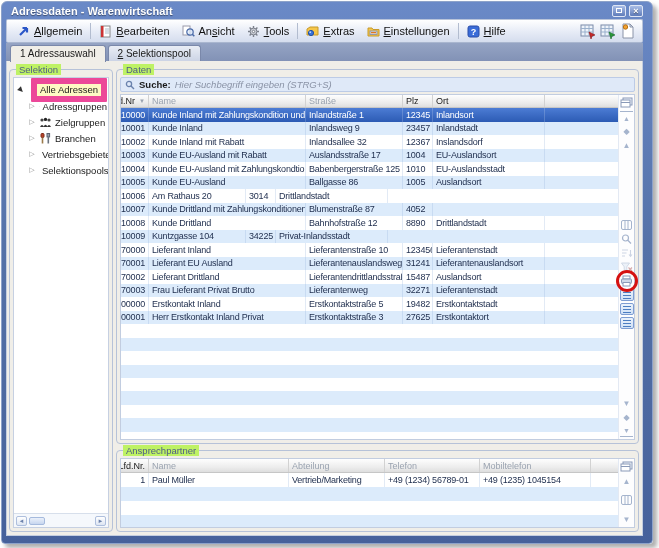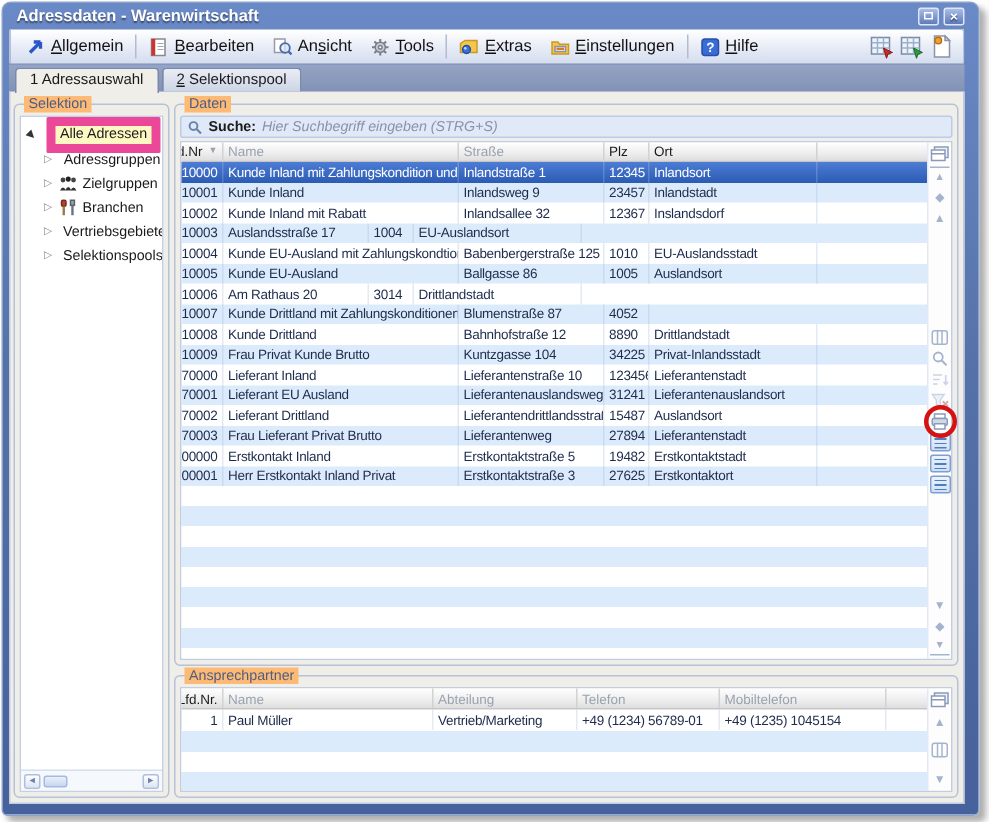--- a/index.html
+++ b/index.html
@@ -38,21 +38,21 @@
     border:1px solid #7a88aa; border-bottom:none; border-radius:3px 3px 0 0;
     background:linear-gradient(#e9edf5,#ccd4e5); }
   .tab.active { background:#f0eee8; position:relative; top:1px; padding-bottom:3px; }
 
   
   .content { flex:1 1 auto; min-height:0; background:#f0eee8; display:flex; gap:3px;
     padding:3px 3px 3px 2px; border:1px solid #c3cddf; border-top:none; }
 
   .groupbox { border:1px solid #b6c2d8; border-radius:4px; position:relative;
     padding:7px 3px 3px; }
-  .gb-label { position:absolute; top:-6px; left:6px; background:#fdba74; padding:0 3px;
+  .gb-label { position:absolute; top:-6px; left:6px; background:#bef264; padding:0 3px;
     font-size:9.5px; color:#4d5d85; white-space:nowrap; }
 
   
   .left-col { width:104px; flex:0 0 auto; display:flex; flex-direction:column; padding-top:5px; }
   .selektion-box { flex:1; display:flex; flex-direction:column; min-height:0; }
   .tree-panel { flex:1; background:#fff; border:1px solid #c6d0e2; display:flex;
     flex-direction:column; font-size:9.5px; color:#1a1a1a; min-height:0; }
   .tree { flex:1; padding:4px 1px 0 3px; overflow:hidden; }
   .tree-row { display:flex; align-items:center; gap:3px; height:16px; white-space:nowrap; cursor:default; }
   .tw { width:8px; color:#333; font-size:7px; text-align:center; flex:0 0 auto; }
@@ -352,20 +352,21 @@
                 <div class="grow">
                   <div class="gc w-adnr">10002</div>
                   <div class="gc w-name">Kunde Inland mit Rabatt</div>
                   <div class="gc w-str">Inlandsallee 32</div>
                   <div class="gc w-plz">12367</div>
                   <div class="gc w-ort">Inslandsdorf</div>
                   <div class="gc w-fill"></div>
                 </div>
                 <div class="grow">
                   <div class="gc w-adnr">10003</div>
+                  <div class="gc w-name">Kunde EU-Ausland mit Rabatt</div>
                   <div class="gc w-str">Auslandsstraße 17</div>
                   <div class="gc w-plz">1004</div>
                   <div class="gc w-ort">EU-Auslandsort</div>
                   <div class="gc w-fill"></div>
                 </div>
                 <div class="grow">
                   <div class="gc w-adnr">10004</div>
                   <div class="gc w-name">Kunde EU-Ausland mit Zahlungskondtionen</div>
                   <div class="gc w-str">Babenbergerstraße 125</div>
                   <div class="gc w-plz">1010</div>
@@ -397,21 +398,20 @@
                 <div class="grow">
                   <div class="gc w-adnr">10008</div>
                   <div class="gc w-name">Kunde Drittland</div>
                   <div class="gc w-str">Bahnhofstraße 12</div>
                   <div class="gc w-plz">8890</div>
                   <div class="gc w-ort">Drittlandstadt</div>
                   <div class="gc w-fill"></div>
                 </div>
                 <div class="grow">
                   <div class="gc w-adnr">10009</div>
-                  <div class="gc w-name">Frau Privat Kunde Brutto</div>
                   <div class="gc w-str">Kuntzgasse 104</div>
                   <div class="gc w-plz">34225</div>
                   <div class="gc w-ort">Privat-Inlandsstadt</div>
                   <div class="gc w-fill"></div>
                 </div>
                 <div class="grow">
                   <div class="gc w-adnr">70000</div>
                   <div class="gc w-name">Lieferant Inland</div>
                   <div class="gc w-str">Lieferantenstraße 10</div>
                   <div class="gc w-plz">123456</div>
@@ -431,21 +431,21 @@
                   <div class="gc w-name">Lieferant Drittland</div>
                   <div class="gc w-str">Lieferantendrittlandsstraße 65</div>
                   <div class="gc w-plz">15487</div>
                   <div class="gc w-ort">Auslandsort</div>
                   <div class="gc w-fill"></div>
                 </div>
                 <div class="grow">
                   <div class="gc w-adnr">70003</div>
                   <div class="gc w-name">Frau Lieferant Privat Brutto</div>
                   <div class="gc w-str">Lieferantenweg</div>
-                  <div class="gc w-plz">27894</div>
+                  <div class="gc w-plz">32271</div>
                   <div class="gc w-ort">Lieferantenstadt</div>
                   <div class="gc w-fill"></div>
                 </div>
                 <div class="grow">
                   <div class="gc w-adnr">100000</div>
                   <div class="gc w-name">Erstkontakt Inland</div>
                   <div class="gc w-str">Erstkontaktstraße 5</div>
                   <div class="gc w-plz">19482</div>
                   <div class="gc w-ort">Erstkontaktstadt</div>
                   <div class="gc w-fill"></div>

